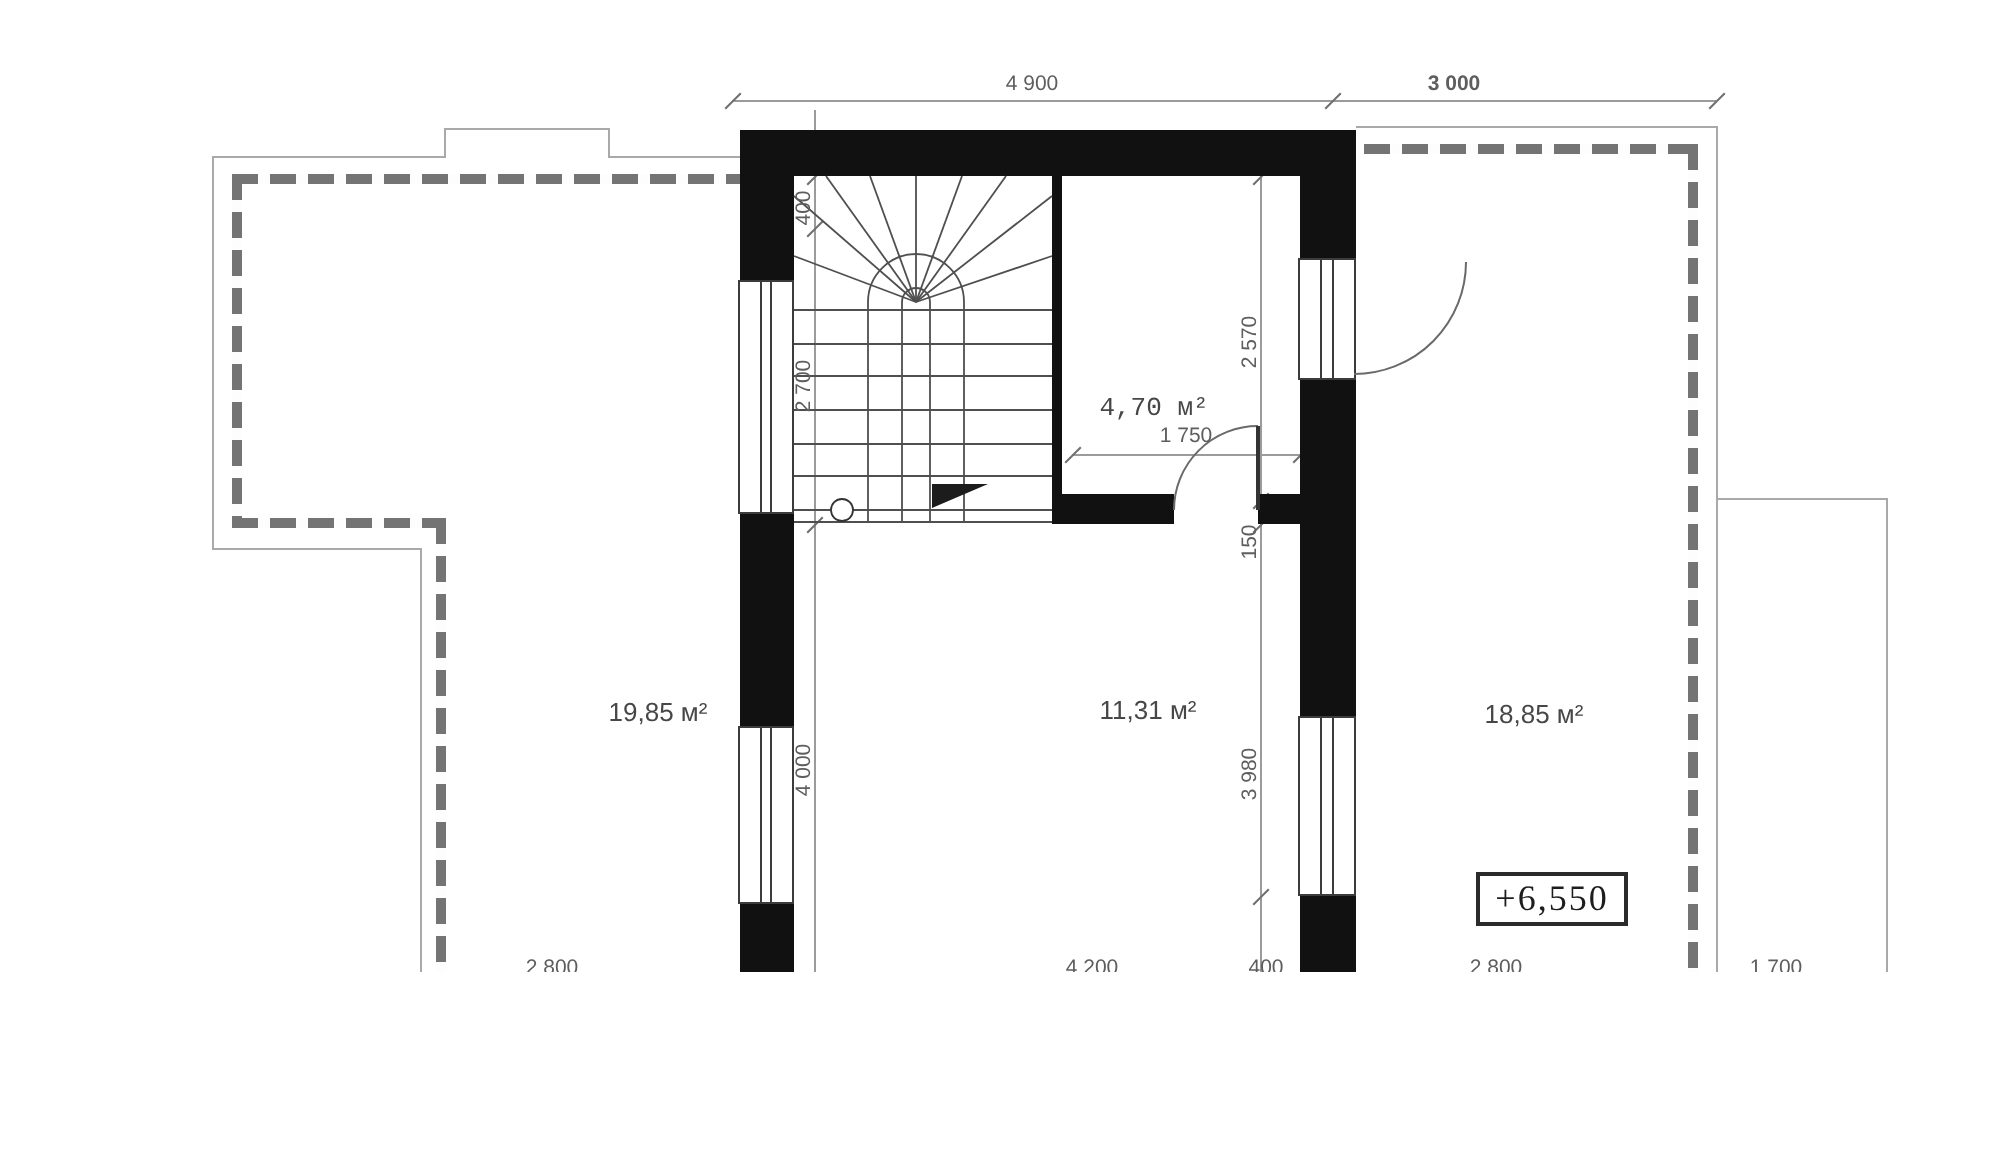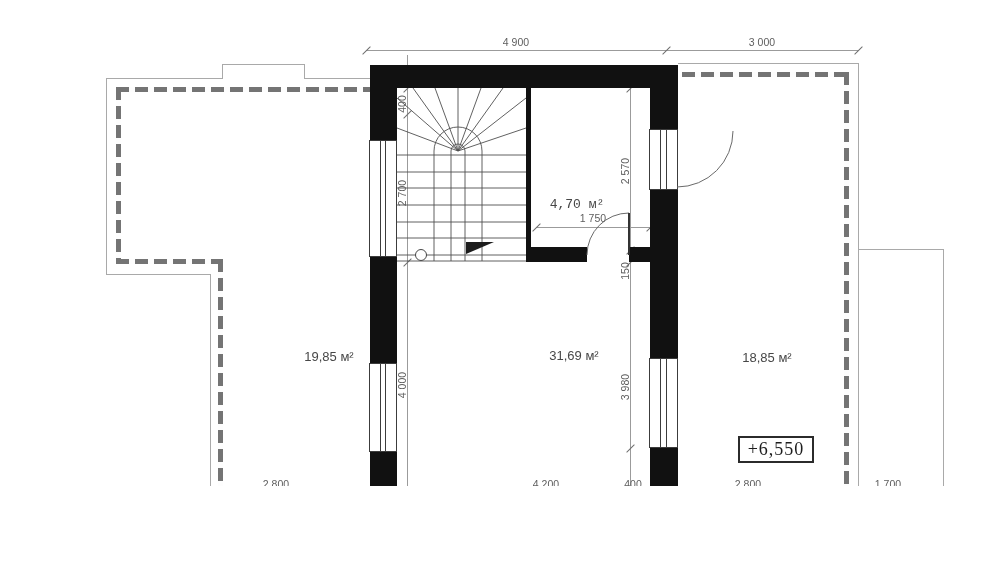--- a/index.html
+++ b/index.html
@@ -137,37 +137,37 @@
 
   <svg style="left:0;top:0;" width="998" height="577" viewBox="0 0 998 577">
     <g stroke="#6a6a6a" stroke-width="1" fill="none">
       <path d="M697,131 A56,56 0 0 1 641,187"></path>
       <path d="M593,213 A42,42 0 0 0 551,255"></path>
       <line x1="593" y1="213" x2="593" y2="255" stroke="#333" stroke-width="2"></line>
     </g>
   </svg>
 
   <div class="dim" style="left:480px;top:42px;">4 900</div>
-  <div class="dim" style="left:726px;top:42px;">3 000</div>
+  <div class="dim" style="left:691px;top:42px;font-weight:bold;">3 000</div>
   <div class="dim" style="left:240px;top:484px;">2 800</div>
   <div class="dim" style="left:510px;top:484px;">4 200</div>
   <div class="dim" style="left:597px;top:484px;">400</div>
   <div class="dim" style="left:712px;top:484px;">2 800</div>
   <div class="dim" style="left:852px;top:484px;">1 700</div>
   <div class="dim" style="left:557px;top:218px;">1 750</div>
   <div class="vdim" style="left:366px;top:104px;">400</div>
   <div class="vdim" style="left:366px;top:193px;">2 700</div>
   <div class="vdim" style="left:366px;top:385px;">4 000</div>
   <div class="vdim" style="left:366px;top:546px;">400</div>
   <div class="vdim" style="left:589px;top:171px;">2 570</div>
   <div class="vdim" style="left:589px;top:271px;">150</div>
   <div class="vdim" style="left:589px;top:387px;">3 980</div>
 
   <div class="area" style="left:293px;top:356px;text-align:right;">19,85 м²</div>
-  <div class="area" style="left:538px;top:355px;">31,69 м²</div>
+  <div class="area" style="left:538px;top:355px;">11,31 м²</div>
   <div class="area" style="left:731px;top:357px;">18,85 м²</div>
   <div class="area" style="left:541px;top:204px;font-family:Liberation Mono, monospace;">4,70 м²</div>
 
   <div class="lvl">
     <span>+6,550</span>
   </div>
 
   <div class="band"></div>
 </div>
 

